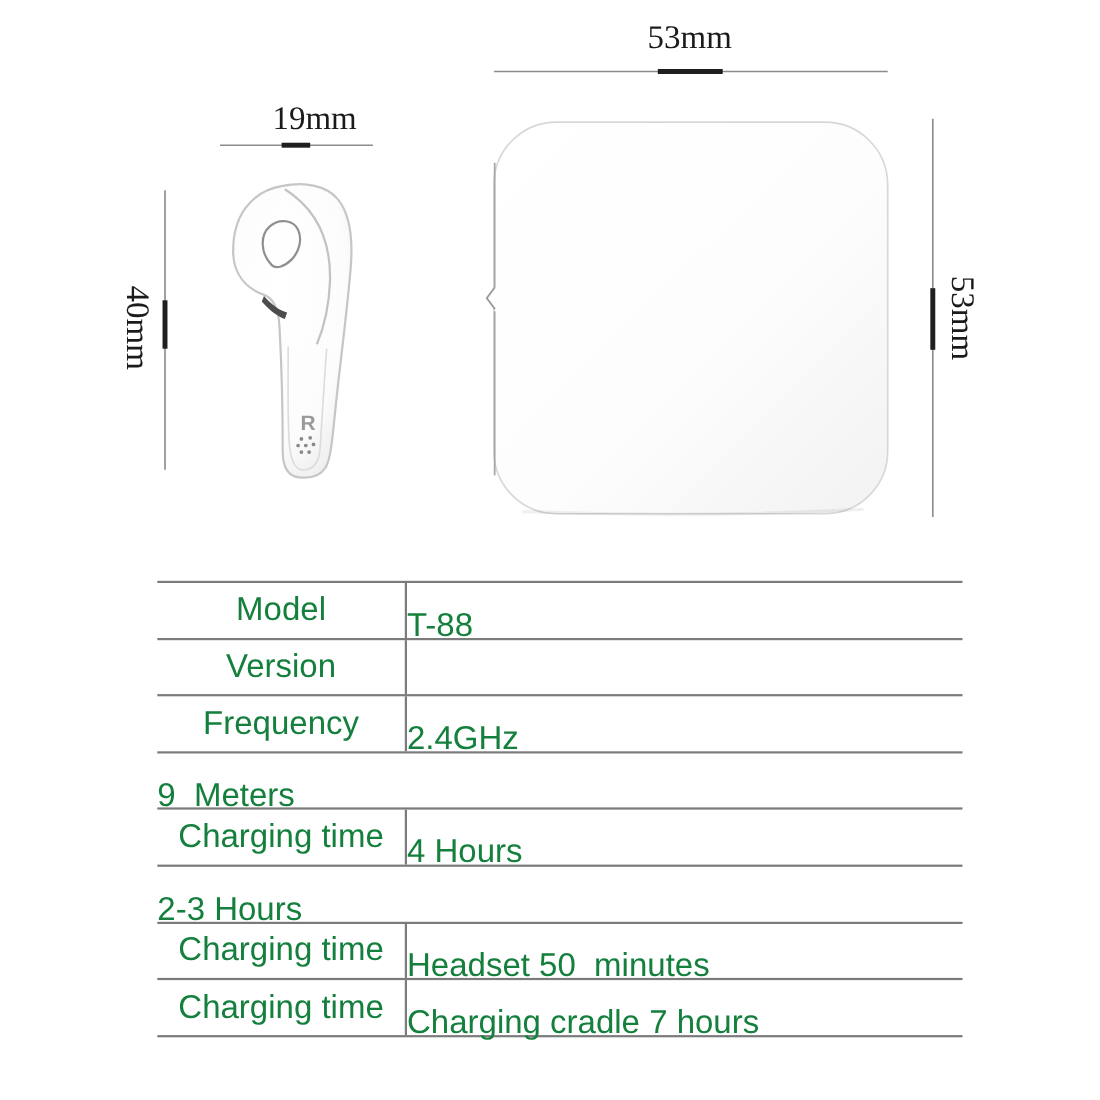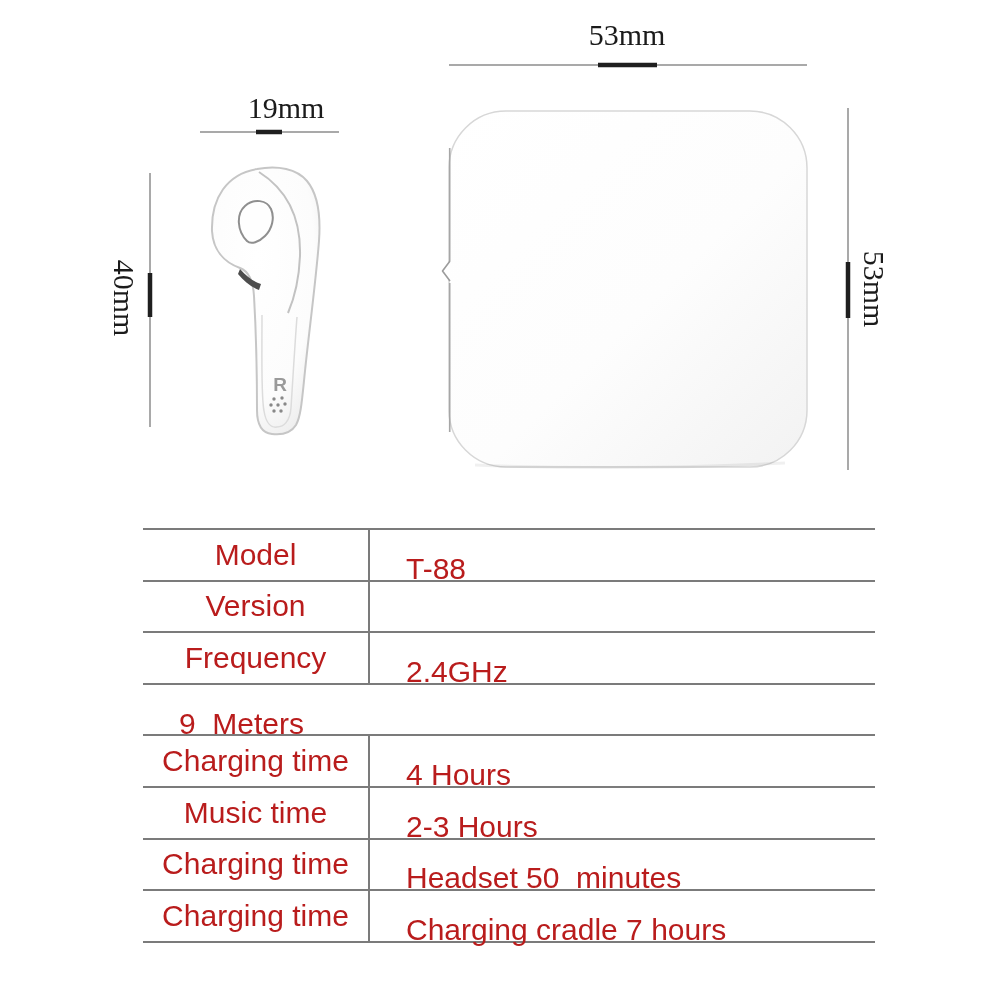--- a/index.html
+++ b/index.html
@@ -12,35 +12,35 @@
   .dim-label {
     position:absolute;
     font-family:"Liberation Serif", serif;
     font-size:30px; color:#1b1b1b;
     text-align:center; line-height:34px;
   }
   .dim-label.rot { transform:rotate(90deg); }
   .spec-table {
     position:absolute; left:143px; top:528px; width:732px;
     border-top:2px solid #7b7b7b;
-    color:#b91c1c; font-size:30px;
+    color:#15803d; font-size:30px;
   }
   .spec-row {
     display:flex; height:51.6px; box-sizing:border-box;
     border-bottom:2px solid #7b7b7b;
   }
   .spec-label-cell {
     width:227px; box-sizing:border-box;
     border-right:2px solid #7b7b7b;
     display:flex; align-items:center; justify-content:center;
     white-space:pre;
   }
   .spec-value-cell {
     flex:1; display:flex; align-items:center;
-    padding-left:36px; white-space:pre;margin-top:28px;
+    white-space:pre;margin-top:28px;
   }
 </style>
 </head>
 <body>
 
 <div class="stage">
 
   <svg class="illustration" width="1000" height="520" viewBox="0 0 1000 520">
     <defs>
       <radialGradient id="budGrad" cx="42%" cy="34%" r="78%">
@@ -132,21 +132,20 @@
       <div class="spec-value-cell">2.4GHz</div>
     </div>
     <div class="spec-row">
       <div class="spec-value-cell">9  Meters</div>
     </div>
     <div class="spec-row">
       <div class="spec-label-cell">Charging time</div>
       <div class="spec-value-cell">4 Hours</div>
     </div>
     <div class="spec-row">
-      <div class="spec-label-cell">Music time</div>
       <div class="spec-value-cell">2-3 Hours</div>
     </div>
     <div class="spec-row">
       <div class="spec-label-cell">Charging time</div>
       <div class="spec-value-cell">Headset 50  minutes</div>
     </div>
     <div class="spec-row">
       <div class="spec-label-cell">Charging time</div>
       <div class="spec-value-cell">Charging cradle 7 hours</div>
     </div>

